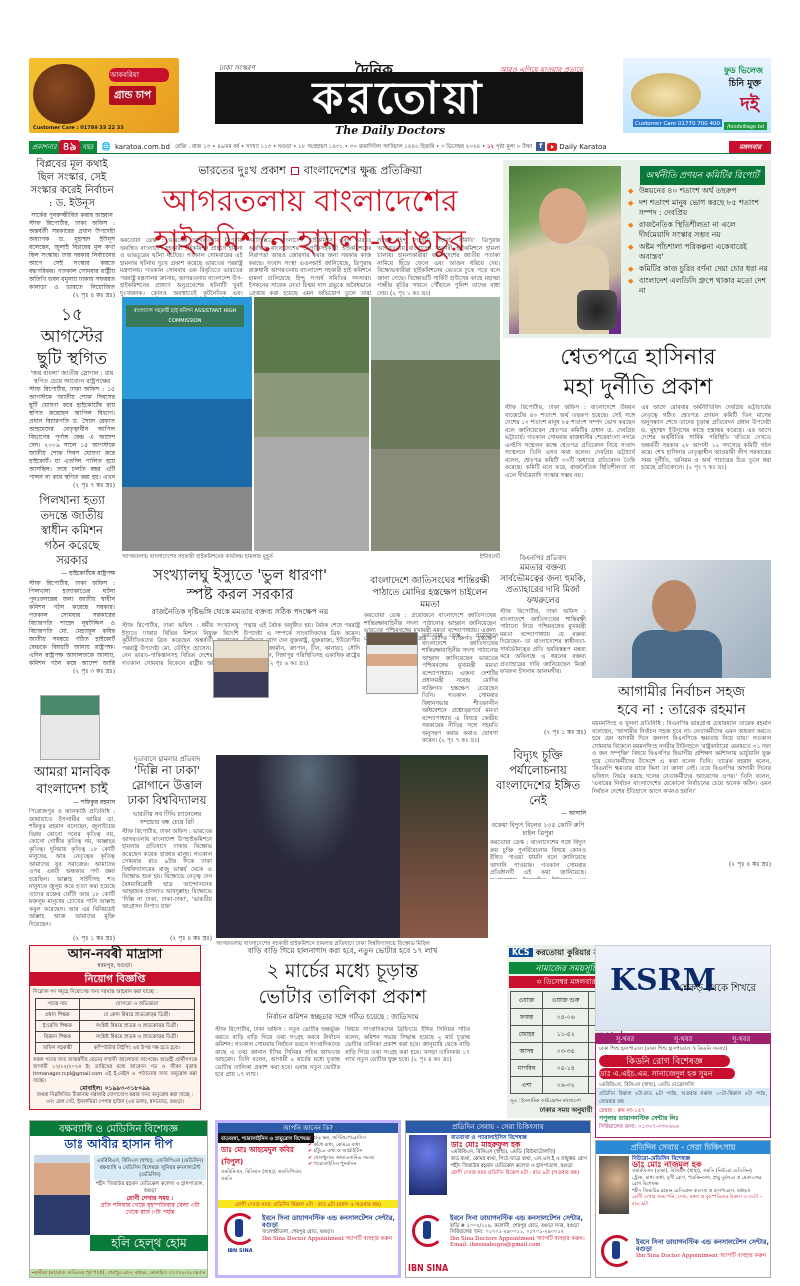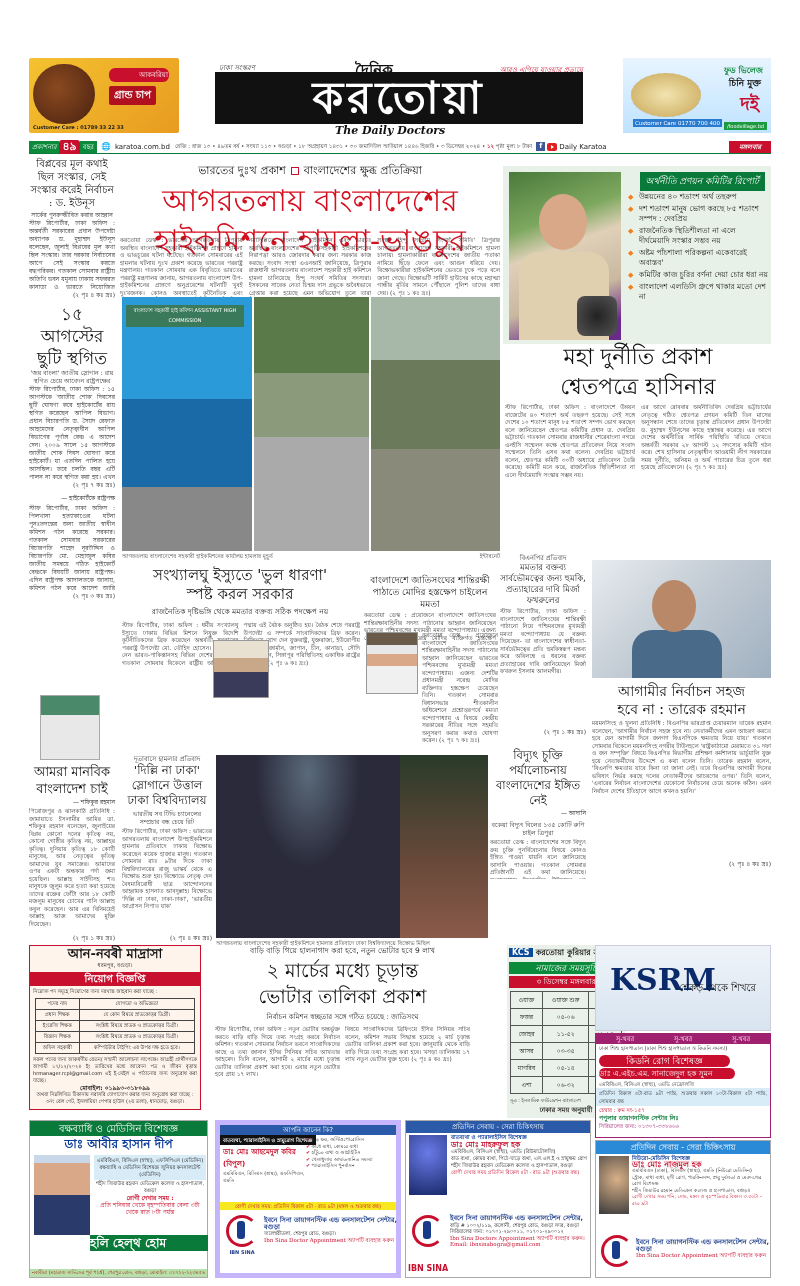--- a/index.html
+++ b/index.html
@@ -4,21 +4,21 @@
 <style>
   * { box-sizing: border-box; margin: 0; padding: 0; }
   body { width: 800px; height: 1286px; background: #fff; font-family: "DejaVu Sans", sans-serif; color: #222; position: relative; overflow: hidden; }
   .abs { position: absolute; }
   .txt { font-size: 6px; line-height: 8px; color: #333; text-align: justify; overflow: hidden; }
   .hl { font-family: "DejaVu Serif", serif; text-align: center; color: #111; }
   .caption { font-size: 5.5px; color: #444; }
   
   #ad-left { left: 29px; top: 58px; width: 150px; height: 75px; background: linear-gradient(135deg, #f4c230, #e89b20); border-radius: 2px; }
   #ad-left .food { position: absolute; left: 4px; top: 6px; width: 62px; height: 60px; border-radius: 30px; background: radial-gradient(circle at 40% 40%, #8a4a20, #4a2010); }
-  #ad-left .brand { position: absolute; left: 115px; top: 10px; width: 60px; background: #c8102e; color: #fff; font-size: 7px; text-align: right; padding: 1px; border-radius: 6px; transform: translateX(-35px); }
+  #ad-left .brand { position: absolute; left: 115px; top: 10px; width: 60px; background: #c8102e; color: #fff; font-size: 7px; text-align: left; padding: 1px; border-radius: 6px; transform: translateX(-35px); }
   #ad-left .title { position: absolute; left: 80px; top: 28px; background: #b01020; color: #fff; font-size: 10px; font-weight: bold; padding: 1px 5px; border-radius: 2px; }
   #ad-left .care { position: absolute; left: 4px; bottom: 3px; font-size: 5px; color: #222; font-weight: bold; }
   #masthead { left: 215px; top: 58px; width: 370px; height: 82px; }
   #edition { position: absolute; left: 4px; top: 4px; font-size: 7px; color: #333; font-style: italic; }
   #pre-title { position: absolute; left: 140px; top: 0; font-size: 15px; font-weight: bold; color: #111; }
   #slogan { position: absolute; right: 2px; top: 6px; font-size: 7px; color: #c8102e; font-style: italic; }
   #title-main { position: absolute; left: 0; top: 14px; width: 368px; height: 52px; background: #111; color: #fff; font-size: 44px; font-weight: bold; text-align: center; line-height: 52px; letter-spacing: 4px; }
   #title-en { position: absolute; left: 120px; top: 66px; font-family: "DejaVu Serif", serif; font-style: italic; font-weight: bold; font-size: 11px; color: #111; }
   #ad-right { left: 623px; top: 58px; width: 148px; height: 75px; background: linear-gradient(180deg, #e8f4ff, #bfe3ff); }
   #ad-right .bowl { position: absolute; left: 8px; top: 15px; width: 70px; height: 44px; border-radius: 50%; background: radial-gradient(ellipse at center, #f2e4b0, #d4b870 70%, #8b4a2a 72%); }
@@ -41,21 +41,21 @@
   .yt-ico::after { content: ""; position: absolute; left: 4px; top: 2px; border-left: 3px solid #fff; border-top: 2px solid transparent; border-bottom: 2px solid transparent; }
   #day { margin-left: auto; background: #c8102e; color: #fff; font-style: italic; font-weight: bold; padding: 0 10px; height: 12px; line-height: 12px; }
   
   #left-col { left: 29px; top: 157px; width: 86px; }
   
   #lead { left: 120px; top: 160px; width: 380px; }
   #lead-h { color: #d41020; font-size: 30px; line-height: 40px; text-align: center; font-family: "DejaVu Serif", serif; }
   #lead-sub { text-align: center; font-size: 11px; color: #111; margin-top: 2px; }
   #lead-sub .sq { display: inline-block; width: 8px; height: 8px; border: 1.5px solid #c8102e; margin: 0 5px; vertical-align: middle; }
   
-  #econ { left: 503px; top: 160px; width: 268px; height: 178px; background: #e8f1e8; margin-top: 6px; }
+  #econ { left: 503px; top: 160px; width: 268px; height: 178px; background: #e8f1e8; }
   #econ-photo { position: absolute; left: 6px; top: 6px; width: 112px; height: 168px; background: linear-gradient(160deg, #4a7a3a 0%, #7ea860 30%, #e0d0b8 45%, #c8b8a0 70%, #6a2a8a 90%); }
   #econ-photo .face { position: absolute; left: 30px; top: 22px; width: 48px; height: 56px; border-radius: 50%; background: #d8a888; }
   #econ-photo .suit { position: absolute; left: 10px; top: 80px; width: 90px; height: 88px; background: #e0d0b0; border-radius: 20px 20px 0 0; }
   #econ-photo .mic { position: absolute; right: 4px; bottom: 4px; width: 40px; height: 40px; background: radial-gradient(circle, #222, #555); border-radius: 8px; }
   #econ-title { position: absolute; right: 6px; top: 6px; background: #0a7a3a; color: #fff; font-size: 9px; font-style: italic; padding: 2px 6px; }
   #econ-list { position: absolute; left: 125px; top: 26px; width: 140px; list-style: none; }
   #econ-list li { font-size: 7.5px; line-height: 10px; color: #111; padding-left: 11px; position: relative; margin-bottom: 2px; }
   #econ-list li::before { content: "◆"; color: #f08020; position: absolute; left: 0; font-size: 7px; }
   
   .col-txt { font-size: 5.8px; line-height: 7.5px; color: #333; text-align: justify; }
@@ -138,23 +138,23 @@
   #kidney-spec { background: #c8102e; color: #fff; font-size: 9px; text-align: center; margin: 1px 40px 1px 3px; border-radius: 8px; line-height: 12px; }
   #kidney-doc { background: #c8102e; color: #fff; font-size: 7.5px; margin: 1px 35px 1px 3px; border-radius: 8px; line-height: 11px; }
   
   #chest { left: 29px; top: 1120px; width: 179px; height: 158px; border: 1px solid #aaa; }
   #chest-bar { background: #0a7a3a; color: #fff; font-size: 10px; text-align: center; line-height: 15px; }
   #chest-doc { color: #0a3a9a; font-size: 12px; text-align: center; font-weight: bold; line-height: 16px; }
   #chest-photo { position: absolute; left: 4px; top: 34px; width: 56px; height: 80px; background: linear-gradient(180deg, #c8d8e8 0 10%, #d8a888 10% 50%, #2a3a6a 50%); }
   #chest-info { position: absolute; left: 64px; top: 34px; width: 112px; font-size: 5px; line-height: 7px; text-align: center; }
   #chest-info .spec { background: #d8ecf8; padding: 2px; }
   #chest-info .time { color: #c8102e; }
-  #holy { position: absolute; left: 60px; top: 114px; width: 118px; background: #0a7a3a; color: #fff; font-size: 12px; text-align: left; line-height: 16px; font-weight: bold; }
+  #holy { position: absolute; left: 60px; top: 114px; width: 118px; background: #0a7a3a; color: #fff; font-size: 12px; text-align: center; line-height: 16px; }
   #chest-addr { position: absolute; left: 0; bottom: 0; width: 100%; background: #b8e0a8; color: #a02020; font-size: 4.8px; text-align: center; line-height: 8px; }
-  #rheum { left: 215px; top: 1120px; width: 186px; height: 158px; border: 5px solid #c4b5fd; }
+  #rheum { left: 215px; top: 1120px; width: 186px; height: 158px; border: 3px solid #c4b5fd; }
   #rheum-bar { background: #2a5aa8; color: #fff; font-size: 6.5px; text-align: center; line-height: 10px; }
   #rheum-doc { font-size: 7px; color: #c8102e; font-weight: bold; padding: 1px 3px; }
   #rheum-qual { font-size: 4.8px; padding: 0 3px; line-height: 6.5px; }
   #rheum-checks { position: absolute; right: 2px; top: 12px; width: 88px; font-size: 4.8px; line-height: 6.5px; }
   #rheum-time { position: absolute; left: 0; top: 77px; width: 100%; background: #f8e820; color: #c8102e; font-size: 5px; text-align: center; line-height: 8px; }
   .ibn-logo { position: absolute; width: 36px; height: 40px; }
   .ibn-logo .ring { position: absolute; left: 2px; top: 0; width: 32px; height: 32px; border: 3px solid #c8102e; border-radius: 50%; border-right-color: transparent; }
   .ibn-logo .mic-ico { position: absolute; left: 13px; top: 6px; width: 8px; height: 18px; background: #1a3a8a; border-radius: 3px; }
   .ibn-logo .lbl { position: absolute; left: 0; bottom: 0; width: 100%; font-size: 5px; color: #1a3a8a; font-weight: bold; text-align: center; }
   .ibn-text { position: absolute; font-size: 5px; line-height: 6.5px; }
@@ -226,20 +226,21 @@
     <div class="txt" style="height:72px;">স্টাফ রিপোর্টার, ঢাকা অফিস : অন্তর্বর্তী সরকারের প্রধান উপদেষ্টা অধ্যাপক ড. মুহাম্মদ ইউনূস বলেছেন, জুলাই বিপ্লবের মূল কথা ছিল সংস্কার। তার দরকার নির্বাচনের আগে সেই সংস্কার করতে বদ্ধপরিকর। গতকাল সোমবার রাষ্ট্রীয় অতিথি ভবন যমুনায় ঢাকায় সফররত কানাডা ও ভারতে নিয়োজিত মালদ্বীপের রাষ্ট্রদূতের সঙ্গে সাক্ষাৎকালে ও সার্কের পুনরুজ্জীবিত করার আহ্বান জানিয়ে প্রধান উপদেষ্টা বলেন, দক্ষিণ এশিয়ার দেশগুলোকে একসঙ্গে কাজ করতে হবে।</div>
     <div class="txt cont">(২ পৃঃ ৪ কঃ দ্রঃ)</div>
   </div>
   <div style="margin-top:4px;">
     <div class="hl" style="font-size:17px;line-height:22px;">১৫ আগস্টের ছুটি স্থগিত</div>
     <div class="txt" style="text-align:center;font-size:6.2px;">'জয় বাংলা' জাতীয় স্লোগান : রায় স্থগিত চেয়ে আবেদন রাষ্ট্রপক্ষের</div>
     <div class="txt" style="height:96px;">স্টাফ রিপোর্টার, ঢাকা অফিস : ১৫ আগস্টকে 'জাতীয় শোক' দিবসের ছুটি ঘোষণা করে হাইকোর্টের রায় স্থগিত করেছেন আপিল বিভাগ। প্রধান বিচারপতি ড. সৈয়দ রেফাত আহমেদের নেতৃত্বাধীন আপিল বিভাগের পূর্ণাঙ্গ বেঞ্চ এ আদেশ দেন। ২০০৯ সালে ১৫ আগস্টকে জাতীয় শোক দিবস ঘোষণা করে হাইকোর্ট। যা এতদিন পালিত হয়ে আসছিল। তবে চলতি বছর এটি পালন না করে স্থগিত করা হয়। এখন পুরো রায়টি স্থগিত</div>
     <div class="txt cont">(২ পৃঃ ৭ কঃ দ্রঃ)</div>
   </div>
   <div style="margin-top:4px;">
+    <div class="hl" style="font-size:11.5px;line-height:15px;">পিলখানা হত্যা তদন্তে জাতীয় স্বাধীন কমিশন গঠন করেছে সরকার</div>
     <div class="dash-author">— হাইকোর্টকে রাষ্ট্রপক্ষ</div>
     <div class="txt" style="height:88px;">স্টাফ রিপোর্টার, ঢাকা অফিস : পিলখানা হত্যাকাণ্ডের ঘটনা পুনঃতদন্তের জন্য জাতীয় স্বাধীন কমিশন গঠন করেছে সরকার। গতকাল সোমবার সরকারের বিচারপতি শাহেদ নূরউদ্দিন ও বিচারপতি মো. মেহাজুল কবির জাতীয় সমন্বয়ে গঠিত হাইকোর্ট বেঞ্চকে বিষয়টি জানায় রাষ্ট্রপক্ষ। এদিন রাষ্ট্রপক্ষ আদালতকে জানায়, কমিশন গঠন করে আদেশ জারি করেছে সরকার।</div>
     <div class="txt cont">(২ পৃঃ ৩ কঃ দ্রঃ)</div>
   </div>
 </div>
 
 <div class="abs" id="lead">
   <div id="lead-sub">
     <span>ভারতের দুঃখ প্রকাশ</span><span class="sq"></span><span>বাংলাদেশের ক্ষুব্ধ প্রতিক্রিয়া</span>
   </div>
@@ -277,22 +278,22 @@
     <li>দশ শতাংশ মানুষ ভোগ করছে ৮৫ শতাংশ সম্পদ : দেবপ্রিয়</li>
     <li>রাজনৈতিক স্থিতিশীলতা না এলে দীর্ঘমেয়াদি সংস্কার সম্ভব নয়</li>
     <li>অষ্টম পাঁচশালা পরিকল্পনা একেবারেই অবাস্তব'</li>
     <li>কমিটির কাজ চুরির বর্ণনা দেয়া চোর ধরা নয়</li>
     <li>বাংলাদেশ এলডিসি গ্রুপে থাকার মতো দেশ না</li>
   </ul>
 </div>
 
 <div class="abs" id="wp">
   <div id="wp-h">
+    <div>শ্বেতপত্রে হাসিনার</div>
     <div>মহা দুর্নীতি প্রকাশ</div>
-    <div>শ্বেতপত্রে হাসিনার</div>
   </div>
   <div id="wp-cols" class="col-txt">
     <div>স্টাফ রিপোর্টার, ঢাকা অফিস : বাংলাদেশে উন্নয়ন বাজেটের ৪০ শতাংশ অর্থ তছরুপ হয়েছে। সেই সঙ্গে দেশের ১০ শতাংশ মানুষ ৮৫ শতাংশ সম্পদ ভোগ করছেন বলে জানিয়েছেন শ্বেতপত্র কমিটির প্রধান ড. দেবপ্রিয় ভট্টাচার্য। গতকাল সোমবার রাজধানীর শেরেবাংলা নগরে এনইসি সম্মেলন কক্ষে শ্বেতপত্র প্রতিবেদন নিয়ে সংবাদ সম্মেলনে তিনি এসব কথা বলেন। দেবপ্রিয় ভট্টাচার্য বলেন, শ্বেতপত্র কমিটি ৩০টি অধ্যায়ে প্রতিবেদন তৈরি করেছে। কমিটি মনে করে, রাজনৈতিক স্থিতিশীলতা না এলে দীর্ঘমেয়াদি সংস্কার সম্ভব নয়।</div>
     <div><span>এর আগে রোববার অর্থনীতিবিদ দেবপ্রিয় ভট্টাচার্যের নেতৃত্বে গঠিত শ্বেতপত্র প্রণয়ন কমিটি তিন মাসের অনুসন্ধান শেষে তাদের চূড়ান্ত প্রতিবেদন প্রধান উপদেষ্টা ড. মুহাম্মদ ইউনূসের কাছে হস্তান্তর করেছে। এর আগে দেশের অর্থনীতির সার্বিক পরিস্থিতি খতিয়ে দেখতে অন্তর্বর্তী সরকার ২৮ আগস্ট ১২ সদস্যের কমিটি গঠন করে। শেখ হাসিনার নেতৃত্বাধীন আওয়ামী লীগ সরকারের সময় দুর্নীতি, অনিয়ম ও অর্থ পাচারের চিত্র তুলে ধরা হয়েছে প্রতিবেদনে।</span> <span>(২ পৃঃ ৭ কঃ দ্রঃ)</span></div>
   </div>
 </div>
 
 <div class="abs" id="minor">
   <div id="minor-h">
     <div>সংখ্যালঘু ইস্যুতে 'ভুল ধারণা'</div>
@@ -354,21 +355,21 @@
 <div class="abs caption" style="left:216px;top:940px;width:272px;">আগরতলায় বাংলাদেশের সহকারী হাইকমিশনে হামলার প্রতিবাদে ঢাকা বিশ্ববিদ্যালয়ে বিক্ষোভ মিছিল</div>
 
 <div class="abs" id="power">
   <div id="power-h">বিদ্যুৎ চুক্তি পর্যালোচনায় বাংলাদেশের ইঙ্গিত নেই</div>
   <div class="dash-author">— আদানি</div>
   <div class="txt" style="text-align:center;font-size:6.3px;margin:2px 0;">বকেয়া বিদ্যুৎ বিলের ১৩৫ কোটি রুপি চাইল ত্রিপুরা</div>
   <div class="col-txt" style="height:40px;overflow:hidden;">করতোয়া ডেস্ক : বাংলাদেশের সঙ্গে বিদ্যুৎ ক্রয় চুক্তি পুনর্বিবেচনার বিষয়ে কোনও ইঙ্গিত পাওয়া যায়নি বলে জানিয়েছে আদানি পাওয়ার। গতকাল সোমবার প্রতিষ্ঠানটি এই কথা জানিয়েছে। সংবাদমাধ্যম ইকোনমিক টাইমসের এক প্রতিবেদনে এই তথ্য জানানো হয়েছে।</div>
 </div>
 
 <div class="abs" id="voter">
-  <div id="voter-kicker">বাড়ি বাড়ি গিয়ে হালনাগাদ করা হবে, নতুন ভোটার হবে 9 লাখ</div>
+  <div id="voter-kicker">বাড়ি বাড়ি গিয়ে হালনাগাদ করা হবে, নতুন ভোটার হবে ১৭ লাখ</div>
   <div id="voter-h">
     <div>২ মার্চের মধ্যে চূড়ান্ত</div>
     <div>ভোটার তালিকা প্রকাশ</div>
   </div>
   <div id="voter-sub">নির্বাচন কমিশন স্বচ্ছতার সঙ্গে গঠিত হয়েছে : জাতিসংঘ</div>
   <div id="voter-cols" class="col-txt">
     <div>স্টাফ রিপোর্টার, ঢাকা অফিস : নতুন ভোটার অন্তর্ভুক্ত করতে বাড়ি বাড়ি গিয়ে তথ্য সংগ্রহ করবে নির্বাচন কমিশন। গতকাল সোমবার নির্বাচন ভবনে সাংবাদিকদের কাছে এ তথ্য জানান ইসির সিনিয়র সচিব আখতার আহমেদ। তিনি বলেন, আগামী ২ মার্চের মধ্যে চূড়ান্ত ভোটার তালিকা প্রকাশ করা হবে। এবার নতুন ভোটার হবে প্রায় ১৭ লাখ।</div>
     <div><span>বিষয়ে সাংবাদিকদের ব্রিফিংয়ে ইসির সিনিয়র সচিব বলেন, কমিশন সভায় সিদ্ধান্ত হয়েছে ২ মার্চ চূড়ান্ত ভোটার তালিকা প্রকাশ করা হবে। জানুয়ারি থেকে বাড়ি বাড়ি গিয়ে তথ্য সংগ্রহ করা হবে। খসড়া তালিকায় ১৭ লাখ নতুন ভোটার যুক্ত হবে।</span> <span>(২ পৃঃ ৪ কঃ দ্রঃ)</span></div>
   </div>
 </div>

